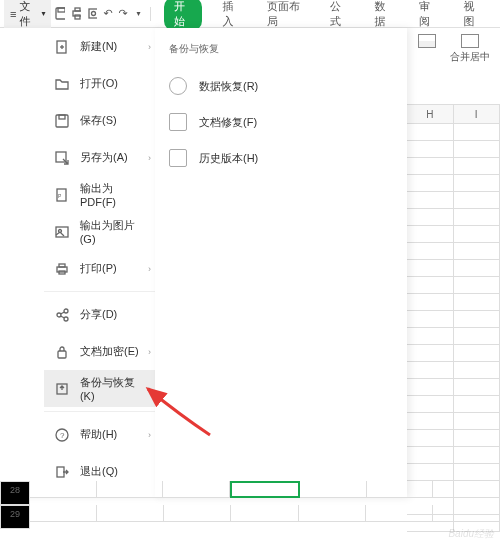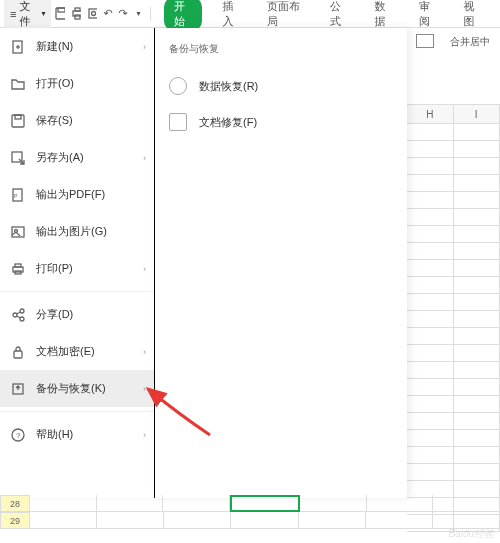--- a/index.html
+++ b/index.html
@@ -8,44 +8,44 @@
 .toolbar { height: 28px; background: #fff; border-bottom: 1px solid #e0e0e0; display: flex; align-items: center; padding: 0 4px; gap: 2px; }
 .file-btn { display: flex; align-items: center; gap: 3px; padding: 3px 6px; background: #f0f0f0; border-radius: 3px; font-size: 11px; color: #333; cursor: pointer; }
 .tb-icon { width: 14px; height: 14px; display: flex; align-items: center; justify-content: center; font-size: 11px; color: #555; cursor: pointer; padding: 2px; }
 .tb-sep { width: 1px; height: 14px; background: #ddd; margin: 0 3px; }
 
 .tabs { height: 28px; display: flex; align-items: center; gap: 14px; padding: 0 8px; font-size: 11px; color: #555; border-bottom: 1px solid #e0e0e0; }
 .tab { padding: 4px 6px; cursor: pointer; }
 .tab.active { background: #17a84e; color: #fff; border-radius: 10px; padding: 2px 10px; }
 
 .ribbon-right { position: absolute; right: 6px; top: 32px; display: flex; gap: 6px; align-items: flex-start; }
-.ribbon-btn { display: flex; align-items: center; font-size: 10px; color: #555; padding: 2px 4px; cursor: pointer; gap: 16px; }
+.ribbon-btn { display: flex; flex-direction: column; align-items: center; font-size: 10px; color: #555; padding: 2px 4px; cursor: pointer; }
 .rb-icon { width: 18px; height: 14px; border: 1px solid #888; margin-bottom: 2px; }
 
-.menu-panel { position: absolute; left: 0; top: 28px; width: 160px; height: 470px; background: #fff; border-right: 6px solid #000000; box-shadow: 2px 0 6px rgba(0,0,0,0.06); }
+.menu-panel { position: absolute; left: 0; top: 28px; width: 160px; height: 470px; background: #fff; border-right: 1px solid #000000; box-shadow: 2px 0 6px rgba(0,0,0,0.06); padding-left: 44px; }
 .menu-item { display: flex; align-items: center; height: 37px; padding: 0 10px; font-size: 11px; color: #333; cursor: pointer; position: relative; }
 .menu-item.selected { background: #ededed; }
 .menu-item .mi-icon { width: 16px; height: 16px; margin-right: 10px; display: flex; align-items: center; justify-content: center; }
 .menu-item .arrow { position: absolute; right: 8px; color: #999; font-size: 9px; }
 .menu-divider { height: 1px; background: #eee; margin: 4px 0; }
 
 .submenu { position: absolute; left: 155px; top: 28px; width: 252px; height: 470px; background: #fff; box-shadow: 3px 0 8px rgba(0,0,0,0.08); padding-top: 8px; }
 .submenu-title { font-size: 10px; color: #666; padding: 6px 14px; }
 .sub-item { display: flex; align-items: center; height: 36px; padding: 0 14px; font-size: 11px; color: #333; cursor: pointer; }
 .sub-item .si-icon { width: 18px; height: 18px; margin-right: 12px; border: 1px solid #aaa; border-radius: 2px; }
 
 .sheet-bg { position: absolute; left: 407px; top: 56px; right: 0; bottom: 0; }
 .colhead { height: 20px; display: flex; }
 .colhead div { flex: 1; border: 1px solid #ddd; border-left: none; font-size: 10px; color: #666; text-align: center; line-height: 20px; background: #f7f7f7; }
 .gridrow { height: 17px; display: flex; }
 .gridrow div { flex: 1; border-right: 1px solid #ddd; border-bottom: 1px solid #ddd; }
 
 .bottom-rows { position: absolute; left: 0; bottom: 14px; width: 500px; }
 .rowhead { display: flex; }
-.rowhead .rh { width: 30px; height: 17px; background: #fef9c3; border: 1px solid #ddd; font-size: 9px; color: #666; text-align: center; line-height: 17px; }
+.rowhead .rh { width: 30px; height: 24px; background: #000000; border: 1px solid #ddd; font-size: 9px; color: #666; text-align: center; line-height: 17px; }
 .rowhead .cells { flex: 1; display: flex; }
 .rowhead .cells div { flex: 1; border-right: 1px solid #ddd; border-bottom: 1px solid #ddd; height: 17px; }
 .sel-cell { border: 2px solid #17a84e !important; }
 
 .red-arrow { position: absolute; left: 140px; top: 385px; pointer-events: none; }
 
 .isvg { stroke: #666; stroke-width: 1.3; fill: none; }
 
 .watermark { position: absolute; right: 6px; bottom: 2px; font-size: 10px; color: rgba(0,0,0,0.12); font-style: italic; }
 </style>
@@ -313,32 +313,45 @@
   <div class="menu-item">
     <span class="mi-icon">
         <svg width="14" height="14" class="isvg">
           <circle cx="7" cy="7" r="6"></circle>
           <text x="5" y="10" font-size="8" stroke="none" fill="#666">?</text>
         </svg>
       </span>
     <span>帮助(H)</span>
       <span class="arrow">›</span>
   </div>
+  <div class="menu-item">
+    <span class="mi-icon">
+        <svg width="14" height="14" class="isvg">
+          <rect x="2" y="2" width="7" height="10"></rect>
+          <path d="M8 7 L13 7 M11 5 L13 7 L11 9"></path>
+        </svg>
+      </span>
+    <span>退出(Q)</span>
+  </div>
 </div>
 
 <div class="submenu">
   <div class="submenu-title">备份与恢复</div>
   <div style="height:6px"></div>
   <div class="sub-item">
     <span class="si-icon" style="border-radius:50%;"></span>
     <span>数据恢复(R)</span>
   </div>
   <div class="sub-item">
     <span class="si-icon"></span>
     <span>文档修复(F)</span>
+  </div>
+  <div class="sub-item">
+    <span class="si-icon"></span>
+    <span>历史版本(H)</span>
   </div>
 </div>
 
 <svg class="red-arrow" width="80" height="60">
   <defs>
       <marker id="ah" markerWidth="8" markerHeight="8" refX="6" refY="3" orient="auto">
         <path d="M0,0 L7,3 L0,6 Z" fill="#e53935"></path>
       </marker>
     </defs>
   <path d="M70 50 Q 40 30 8 4" stroke="#e53935" stroke-width="3" fill="none" marker-end="url(#ah)"></path>

